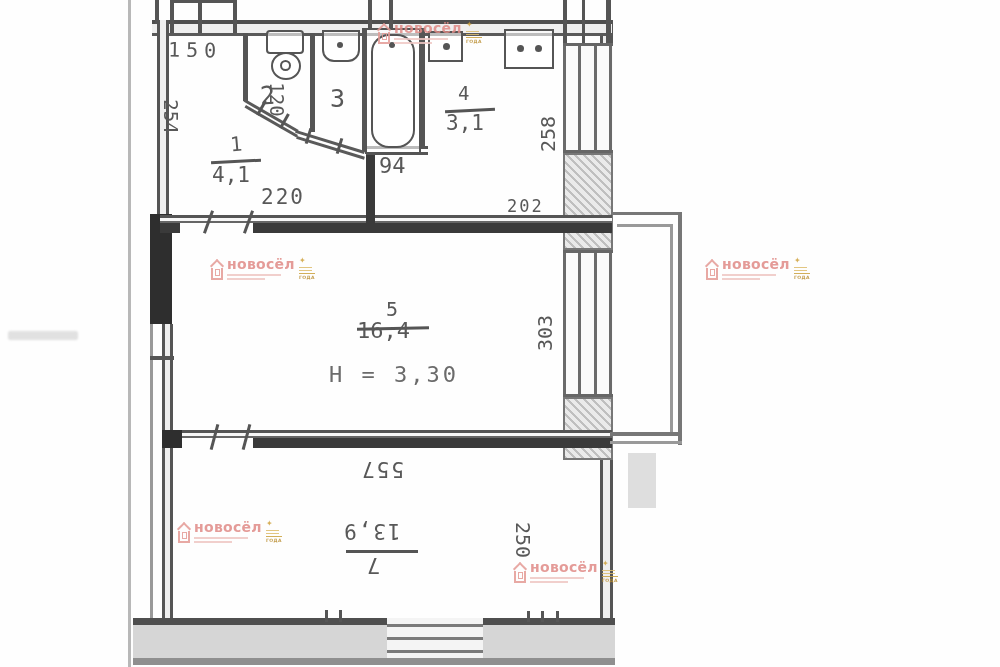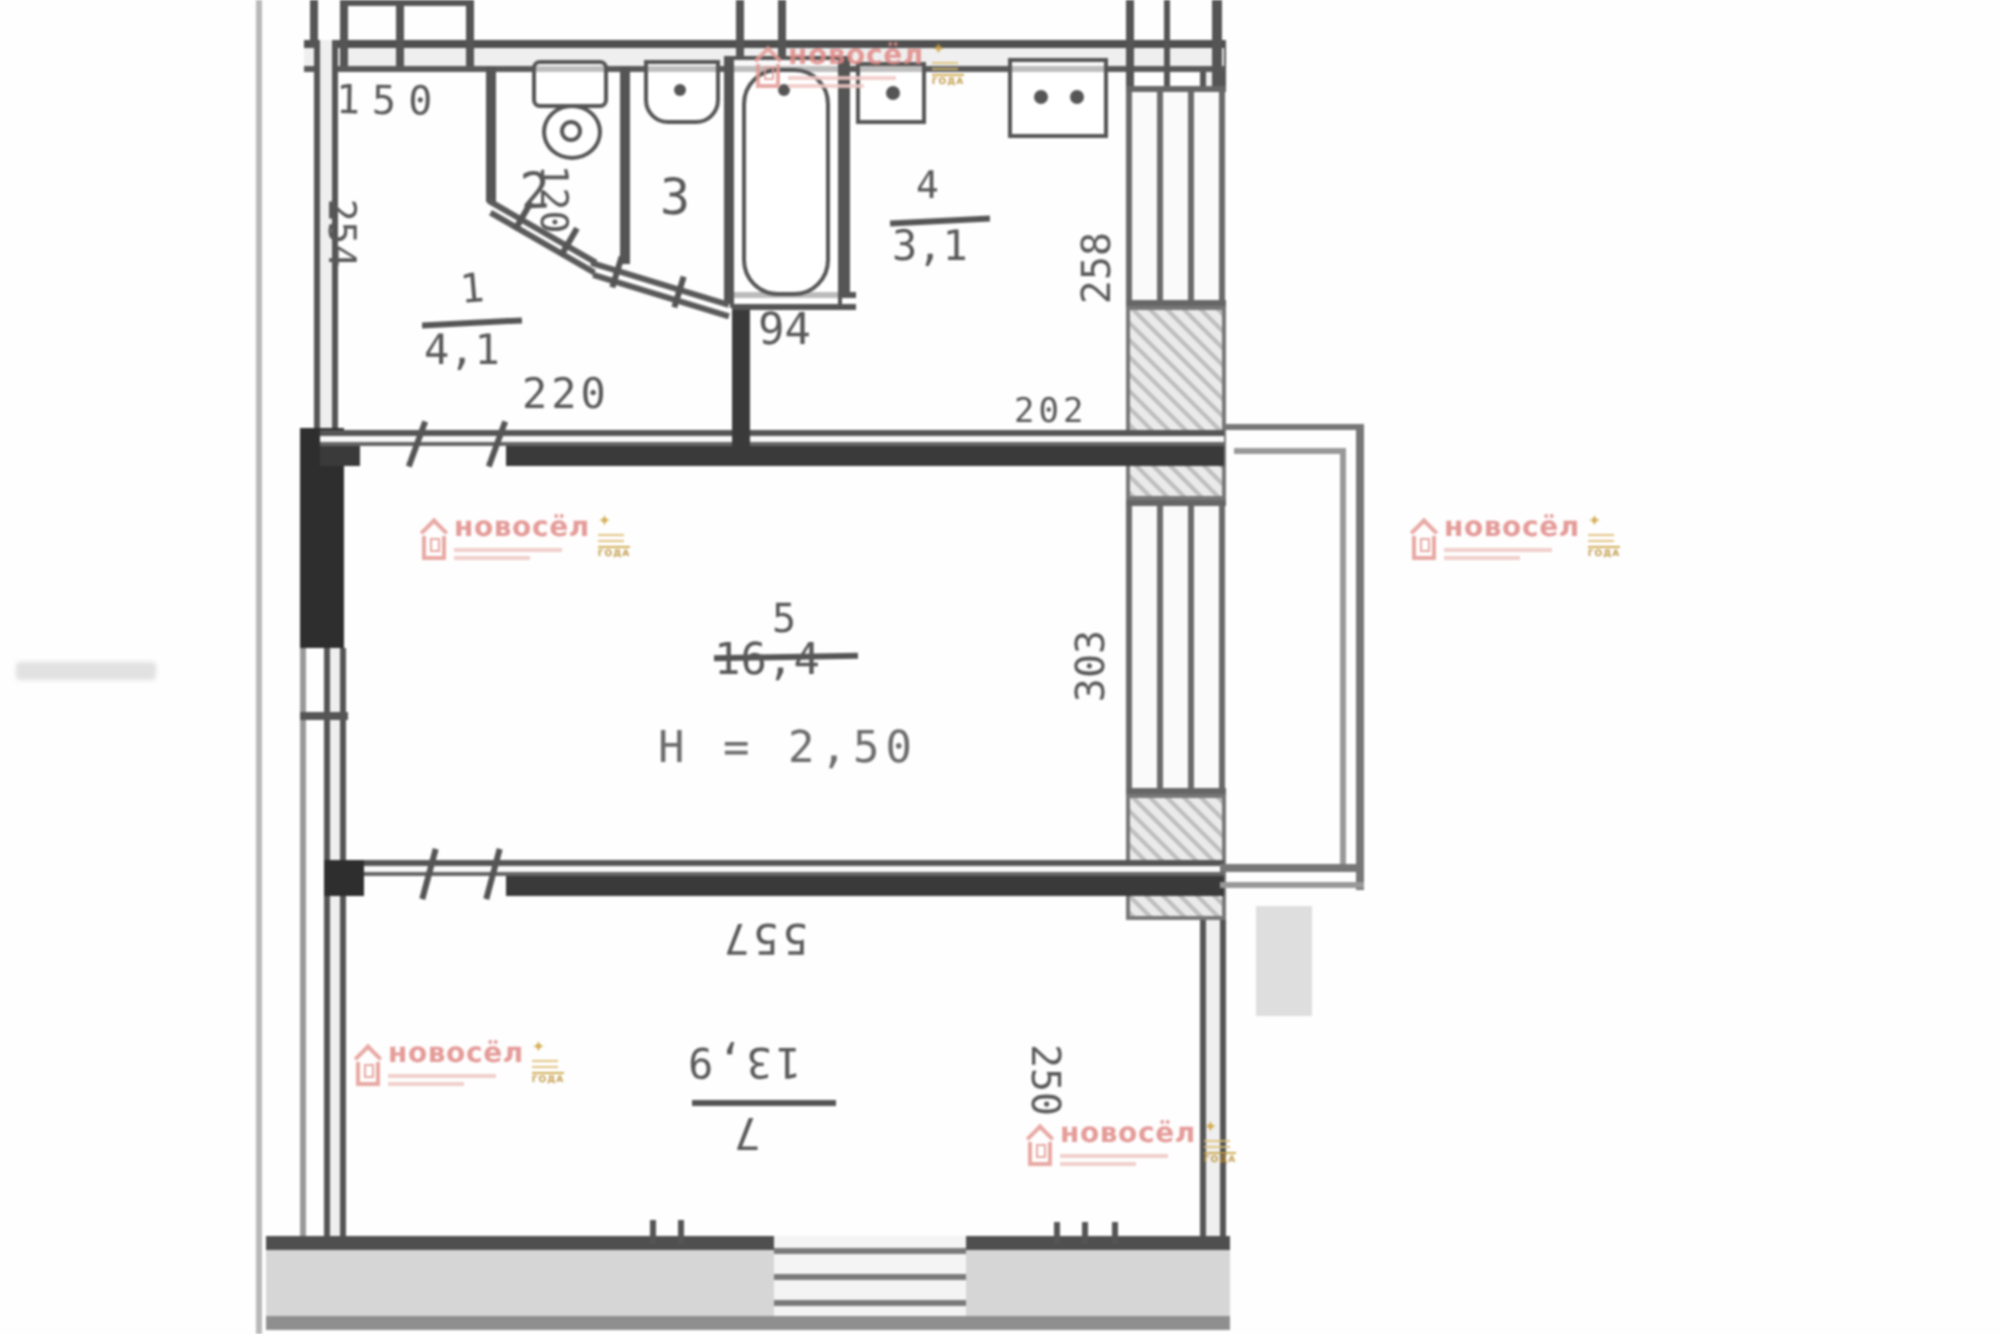--- a/index.html
+++ b/index.html
@@ -170,21 +170,21 @@
   <div class="txt" style="left:260px;top:83px;font-size:25px;transform:rotate(-3deg);">2</div>
   <div class="txt" style="left:330px;top:86px;font-size:25px;">3</div>
 
   <div class="txt" style="left:458px;top:84px;font-size:19px;">4</div>
   <div class="ln" style="left:445px;top:109px;width:50px;height:3px;transform:rotate(-3deg);"></div>
   <div class="txt" style="left:446px;top:113px;font-size:21px;">3,1</div>
 
   <div class="txt" style="left:386px;top:299px;font-size:20px;">5</div>
   <div class="ln" style="left:357px;top:327px;width:72px;height:3px;transform:rotate(-1deg);"></div>
   <div class="txt" style="left:357px;top:320px;font-size:22px;">16,4</div>
-  <div class="txt" style="left:329px;top:364px;font-size:22px;letter-spacing:3px;color:#6b6b6b;">H = 2,50</div>
+  <div class="txt" style="left:329px;top:364px;font-size:22px;letter-spacing:3px;color:#6b6b6b;">H = 3,30</div>
 
   <div class="txt r180" style="left:342px;top:520px;font-size:21px;letter-spacing:2px;">13,9</div>
   <div class="ln" style="left:346px;top:550px;width:72px;height:3px;"></div>
   <div class="txt r180" style="left:367px;top:554px;font-size:22px;">7</div>
 
   <div class="wm" style="left:378px;top:14px;">
     <div class="wm-house">
           <i class="roof"></i>
           <i class="win"></i>
         </div>

